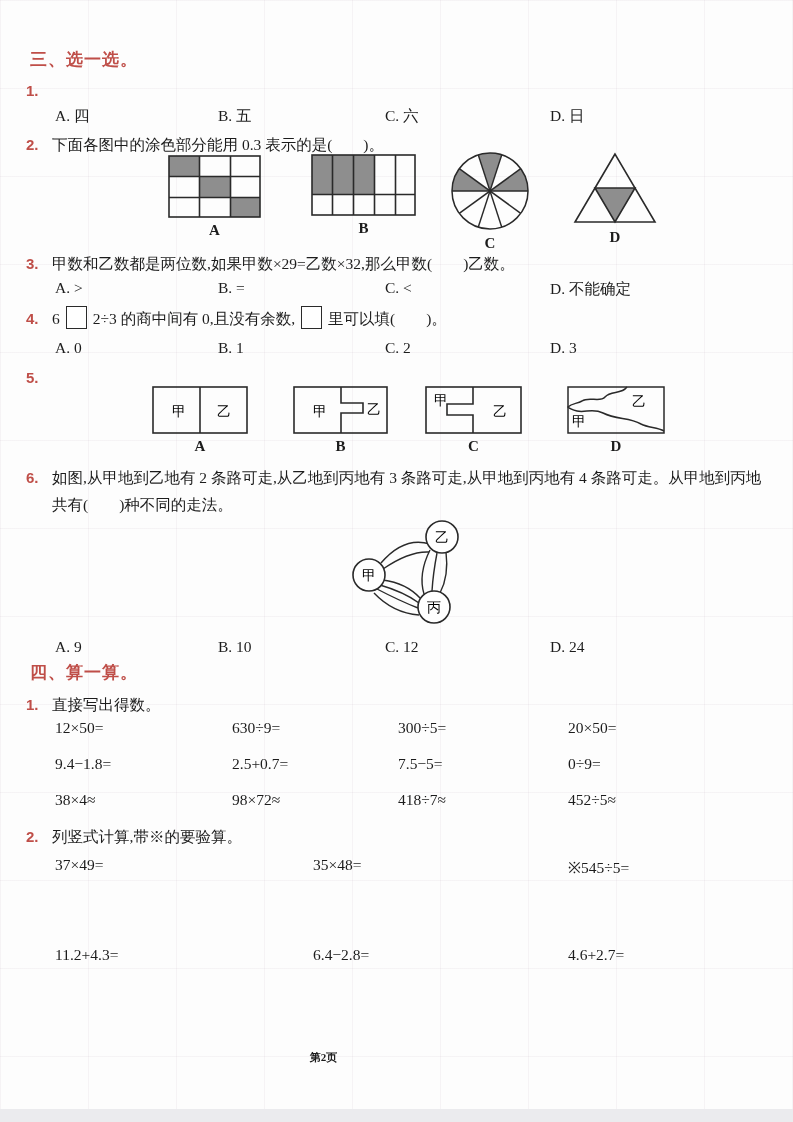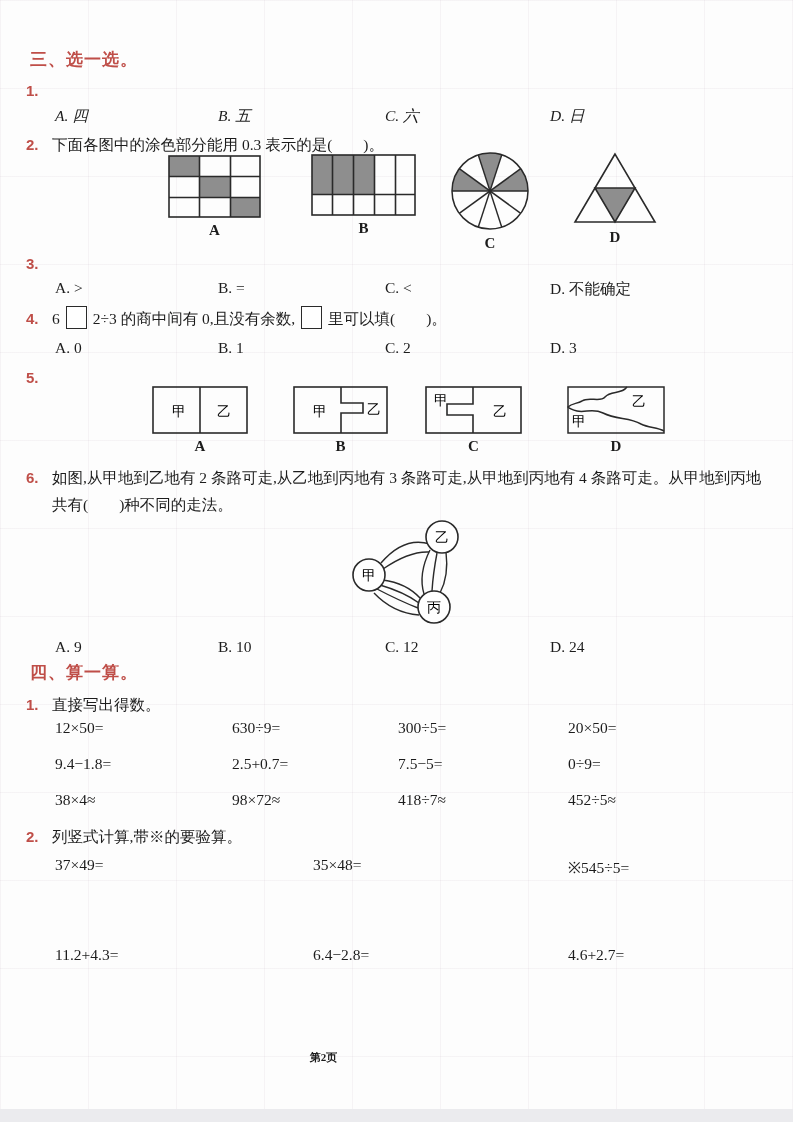--- a/index.html
+++ b/index.html
@@ -60,21 +60,21 @@
 </head>
 <body>
 
 <div class="paper-grid"></div>
 
 <div class="heading abs" style="left:30px; top:48px;">三、选一选。</div>
 
 <div class="q qbody" style="top:77px;">
   <span class="qnum">1.</span>
 </div>
-<div class="optrow" style="top:106px;font-style:italic;">
+<div class="optrow" style="top:106px;">
   <span class="opt c1">A. 四</span>
   <span class="opt c2">B. 五</span>
   <span class="opt c3">C. 六</span>
   <span class="opt c4">D. 日</span>
 </div>
 
 <div class="q qbody" style="top:131px;">
   <span class="qnum">2.</span>
   <span>下面各图中的涂色部分能用 0.3 表示的是(　　)。</span>
 </div>
@@ -137,20 +137,21 @@
     <g stroke="#2a2a2a" stroke-width="1.6" fill="none">
       <polygon points="42,2 2,70 82,70"></polygon>
       <polygon points="22,36 62,36 42,70"></polygon>
     </g>
   </svg>
   <div class="figlabel">D</div>
 </div>
 
 <div class="q qbody" style="top:250px;">
   <span class="qnum">3.</span>
+  <span>甲数和乙数都是两位数,如果甲数×29=乙数×32,那么甲数(　　)乙数。</span>
 </div>
 <div class="optrow" style="top:279px;">
   <span class="opt c1">A. &gt;</span>
   <span class="opt c2">B. =</span>
   <span class="opt c3">C. &lt;</span>
   <span class="opt c4">D. 不能确定</span>
 </div>
 
 <div class="q qbody" style="top:305px;">
   <span class="qnum">4.</span>

